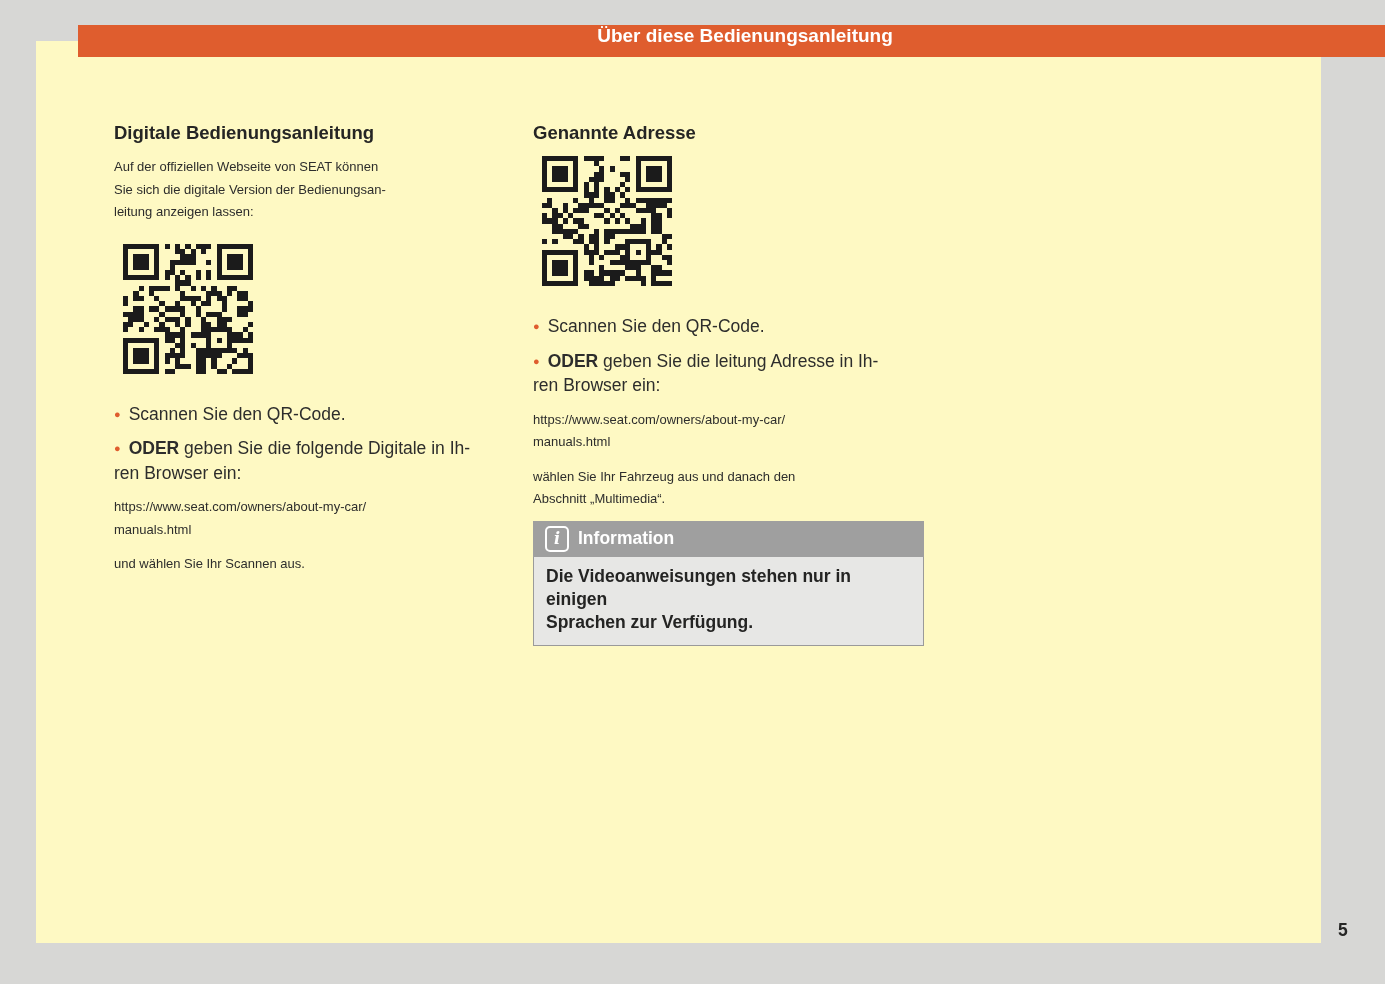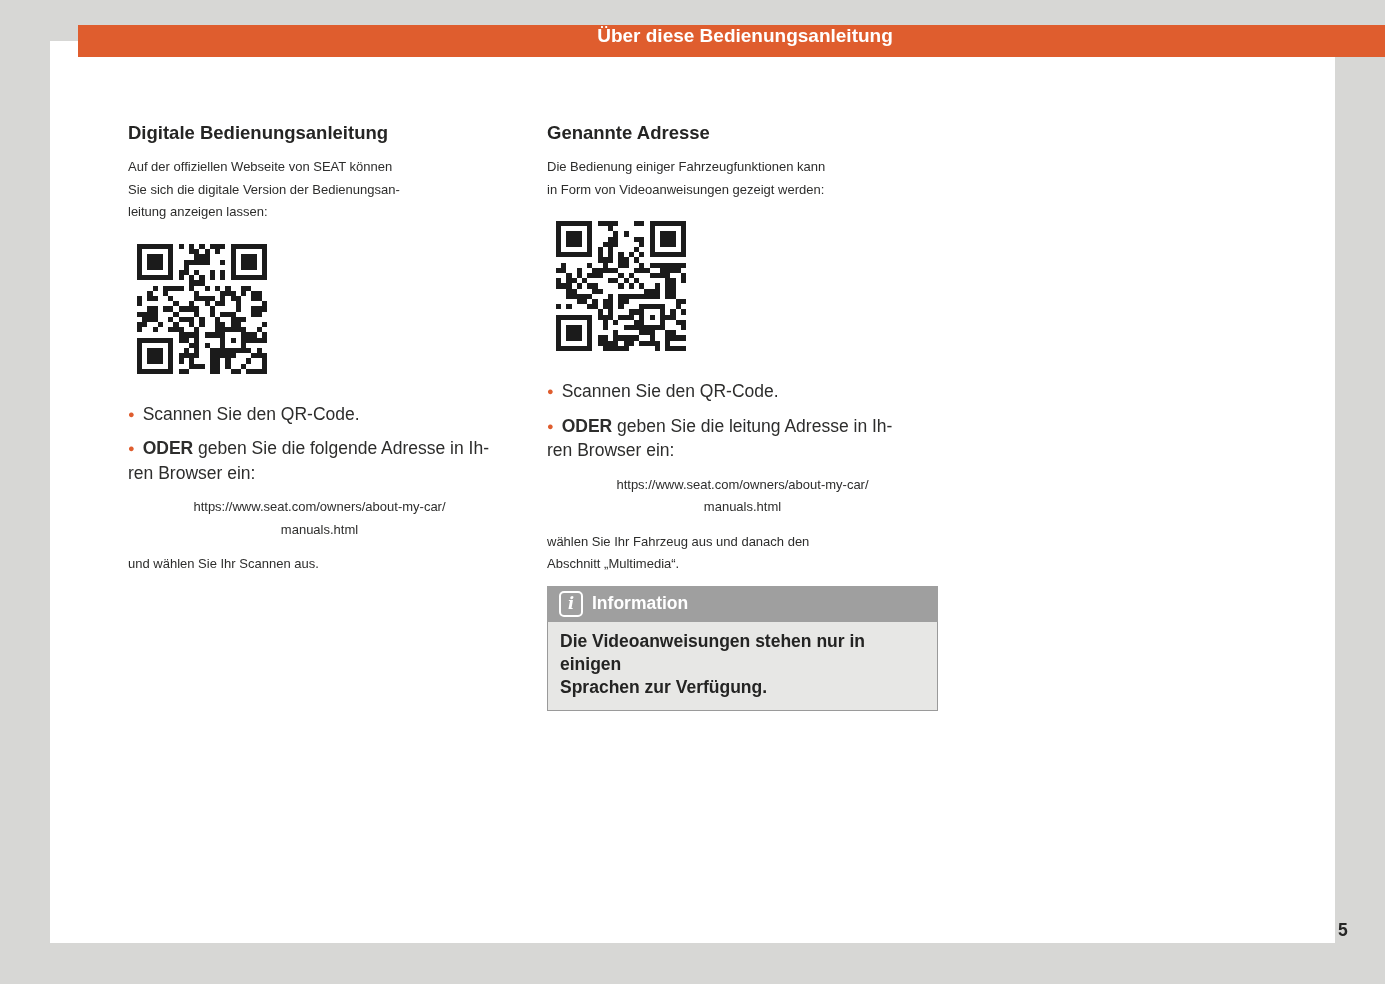--- a/index.html
+++ b/index.html
@@ -6,23 +6,23 @@
   body {
     width: 1385px; height: 984px;
     background: #d7d7d5;
     font-family: "Liberation Sans", sans-serif;
     position: relative;
     overflow: hidden;
     color: #2d2d2c;
   }
   .page {
     position: absolute;
-    left: 50px; top: 41px;
+    left: 36px; top: 41px;
     width: 1285px; height: 902px;
-    background: #ffffff;
+    background: #fef9c3;
   }
   .header-bar {
     position: absolute;
     left: 78px; top: 25px;
     width: 1334px; height: 32px;
     background: #df5d2e;
     color: #ffffff;
     display: flex; align-items: flex-start; justify-content: center;
     font-weight: bold; font-size: 19px;
     z-index: 3;
@@ -50,21 +50,21 @@
     font-size: 17.5px; line-height: 22.5px;
     margin: 0 0 10px 0;
   }
   .pre { white-space: pre-line; }
   .dot {
     color: #df5d2e;
     font-size: 11px;
     margin-right: 8px;
     position: relative; top: -2px;
   }
-  .url-text { margin-top: 12px; margin-bottom: 12px; text-align: center; }
+  .url-text { margin-top: 12px; margin-bottom: 12px; }
   .outro { margin-bottom: 8px; }
   .info-box { margin-top: 10px; width: 100%; }
   .info-header {
     background: #9f9f9f;
     height: 36px;
     display: flex; align-items: center;
     padding-left: 12px;
     box-sizing: border-box;
     color: #ffffff;
     font-weight: bold; font-size: 17.5px;
@@ -413,31 +413,29 @@
         <rect x="14" y="24" width="1" height="1" fill="#1b1b1b"></rect>
         <rect x="15" y="24" width="1" height="1" fill="#1b1b1b"></rect>
         <rect x="18" y="24" width="1" height="1" fill="#1b1b1b"></rect>
         <rect x="19" y="24" width="1" height="1" fill="#1b1b1b"></rect>
         <rect x="21" y="24" width="1" height="1" fill="#1b1b1b"></rect>
         <rect x="22" y="24" width="1" height="1" fill="#1b1b1b"></rect>
         <rect x="23" y="24" width="1" height="1" fill="#1b1b1b"></rect>
         <rect x="24" y="24" width="1" height="1" fill="#1b1b1b"></rect>
       </svg>
     <p class="bullet"><span class="dot">●</span><span class="pre">Scannen Sie den QR-Code.</span></p>
-    <p class="bullet"><span class="dot">●</span><b>ODER</b><span class="pre"> geben Sie die folgende Adresse in Ih-
+    <p class="bullet"><span class="dot">●</span><b>ODER</b><span class="pre"> geben Sie die folgende Digitale in Ih-
 ren Browser ein:</span></p>
     <p class="body-text url-text">https://www.seat.com/owners/about-my-car/
 manuals.html</p>
     <p class="body-text outro">und wählen Sie Ihr Scannen aus.</p>
   </section>
 
   <section class="col col-right">
     <h2>Genannte Adresse</h2>
-    <p class="body-text intro">Die Bedienung einiger Fahrzeugfunktionen kann
-in Form von Videoanweisungen gezeigt werden:</p>
     <svg class="qr" aria-hidden="true" viewBox="0 0 25 25" shape-rendering="crispEdges">
         <rect x="0" y="0" width="1" height="1" fill="#1b1b1b"></rect>
         <rect x="1" y="0" width="1" height="1" fill="#1b1b1b"></rect>
         <rect x="2" y="0" width="1" height="1" fill="#1b1b1b"></rect>
         <rect x="3" y="0" width="1" height="1" fill="#1b1b1b"></rect>
         <rect x="4" y="0" width="1" height="1" fill="#1b1b1b"></rect>
         <rect x="5" y="0" width="1" height="1" fill="#1b1b1b"></rect>
         <rect x="6" y="0" width="1" height="1" fill="#1b1b1b"></rect>
         <rect x="8" y="0" width="1" height="1" fill="#1b1b1b"></rect>
         <rect x="9" y="0" width="1" height="1" fill="#1b1b1b"></rect>

